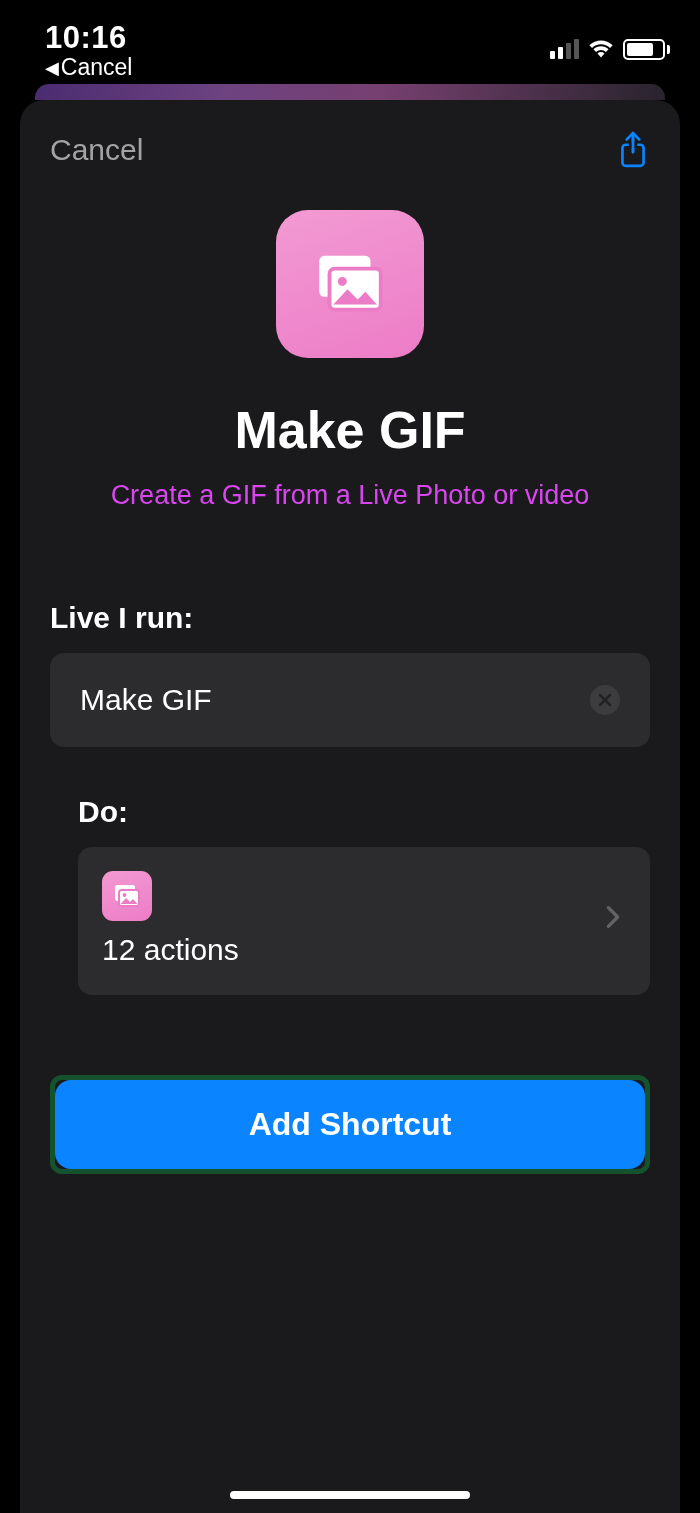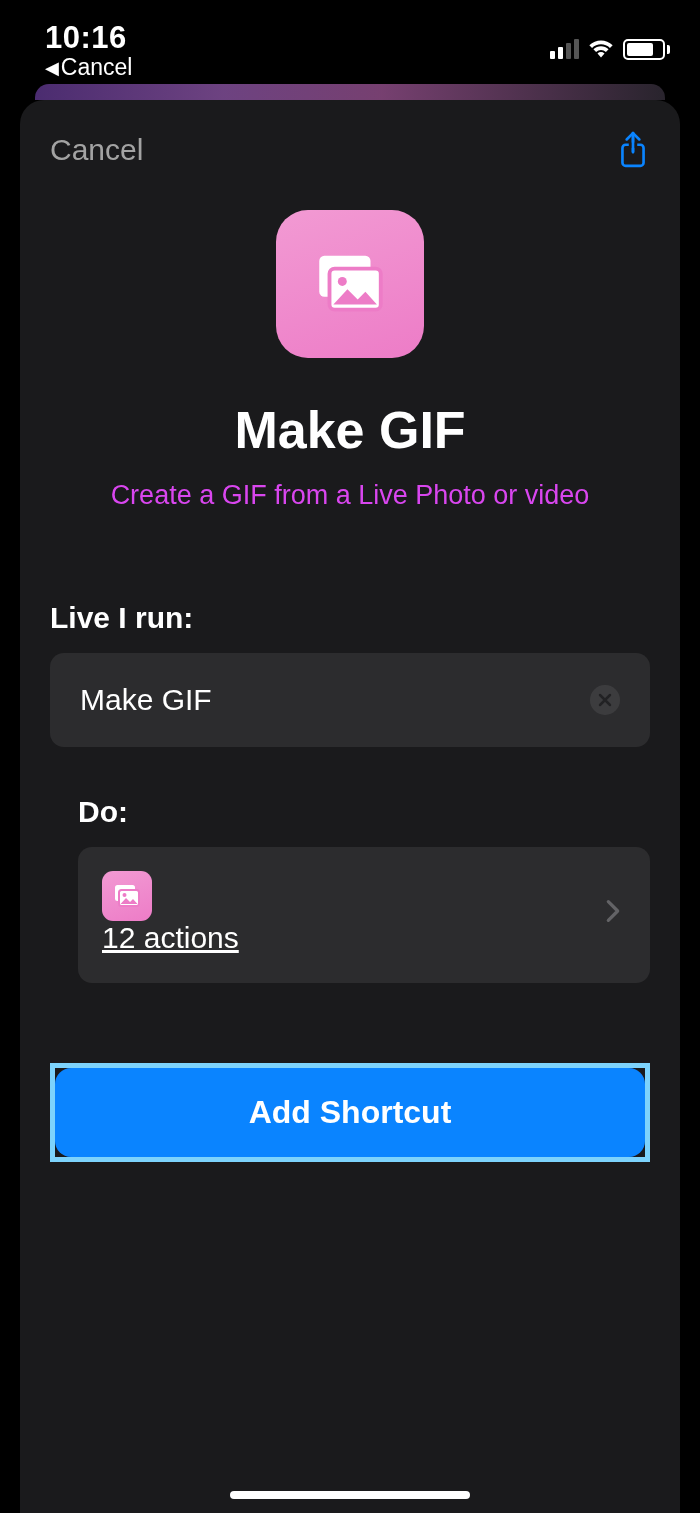--- a/index.html
+++ b/index.html
@@ -202,21 +202,21 @@
       border-radius: 14px;
       padding: 24px 30px 28px 24px;
       display: flex;
       align-items: center;
       justify-content: space-between;
     }
     .do-left {
       display: flex;
       flex-direction: column;
       align-items: flex-start;
-      text-decoration: underline;
+      gap: 12px;
     }
     .do-mini-icon {
       width: 50px;
       height: 50px;
       background: linear-gradient(160deg, #f29ad3 0%, #ed7cc7 100%);
       border-radius: 11px;
       display: flex;
       align-items: center;
       justify-content: center;
     }
@@ -226,22 +226,22 @@
     }
     .chevron {
       color: #636366;
     }
     .add-btn-wrap {
       padding: 0 30px;
       margin-top: 80px;
       position: relative;
     }
     .add-btn-highlight {
-      border: 5px solid #7dd3fc;
-      border-radius: 0;
+      border: 5px solid #14532d;
+      border-radius: 12px;
       padding: 0px;
     }
     .add-btn {
       width: 100%;
       background: #0a84ff;
       color: #fff;
       font-size: 32px;
       font-weight: 600;
       border: none;
       border-radius: 16px;

